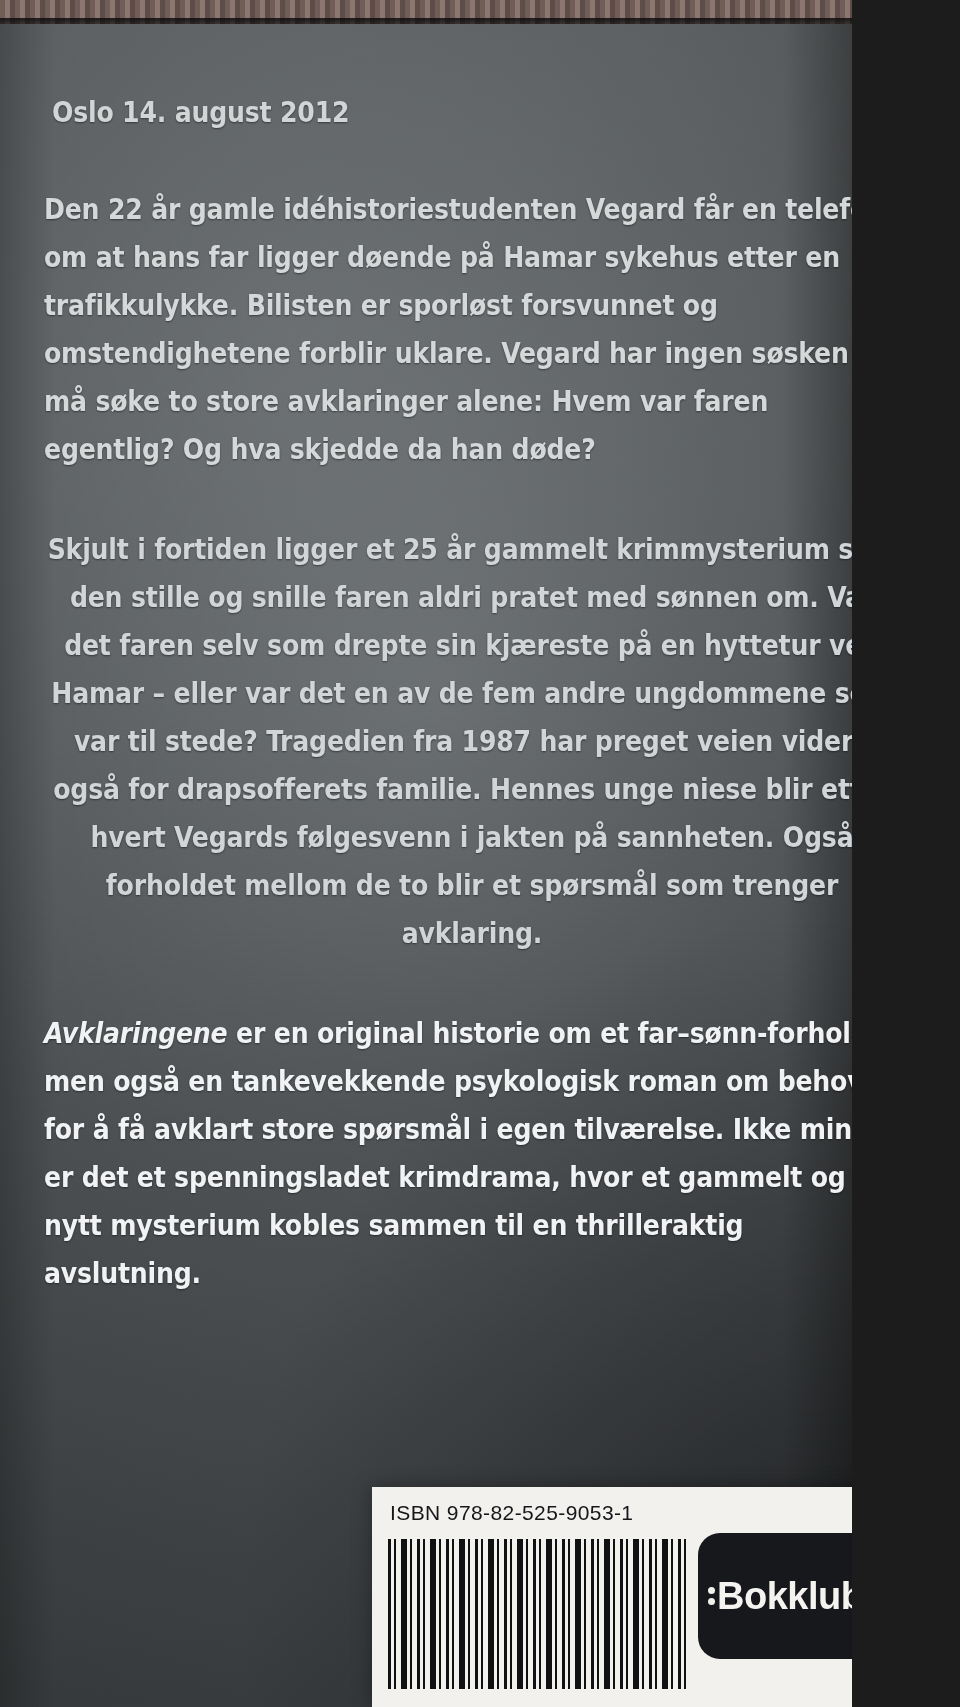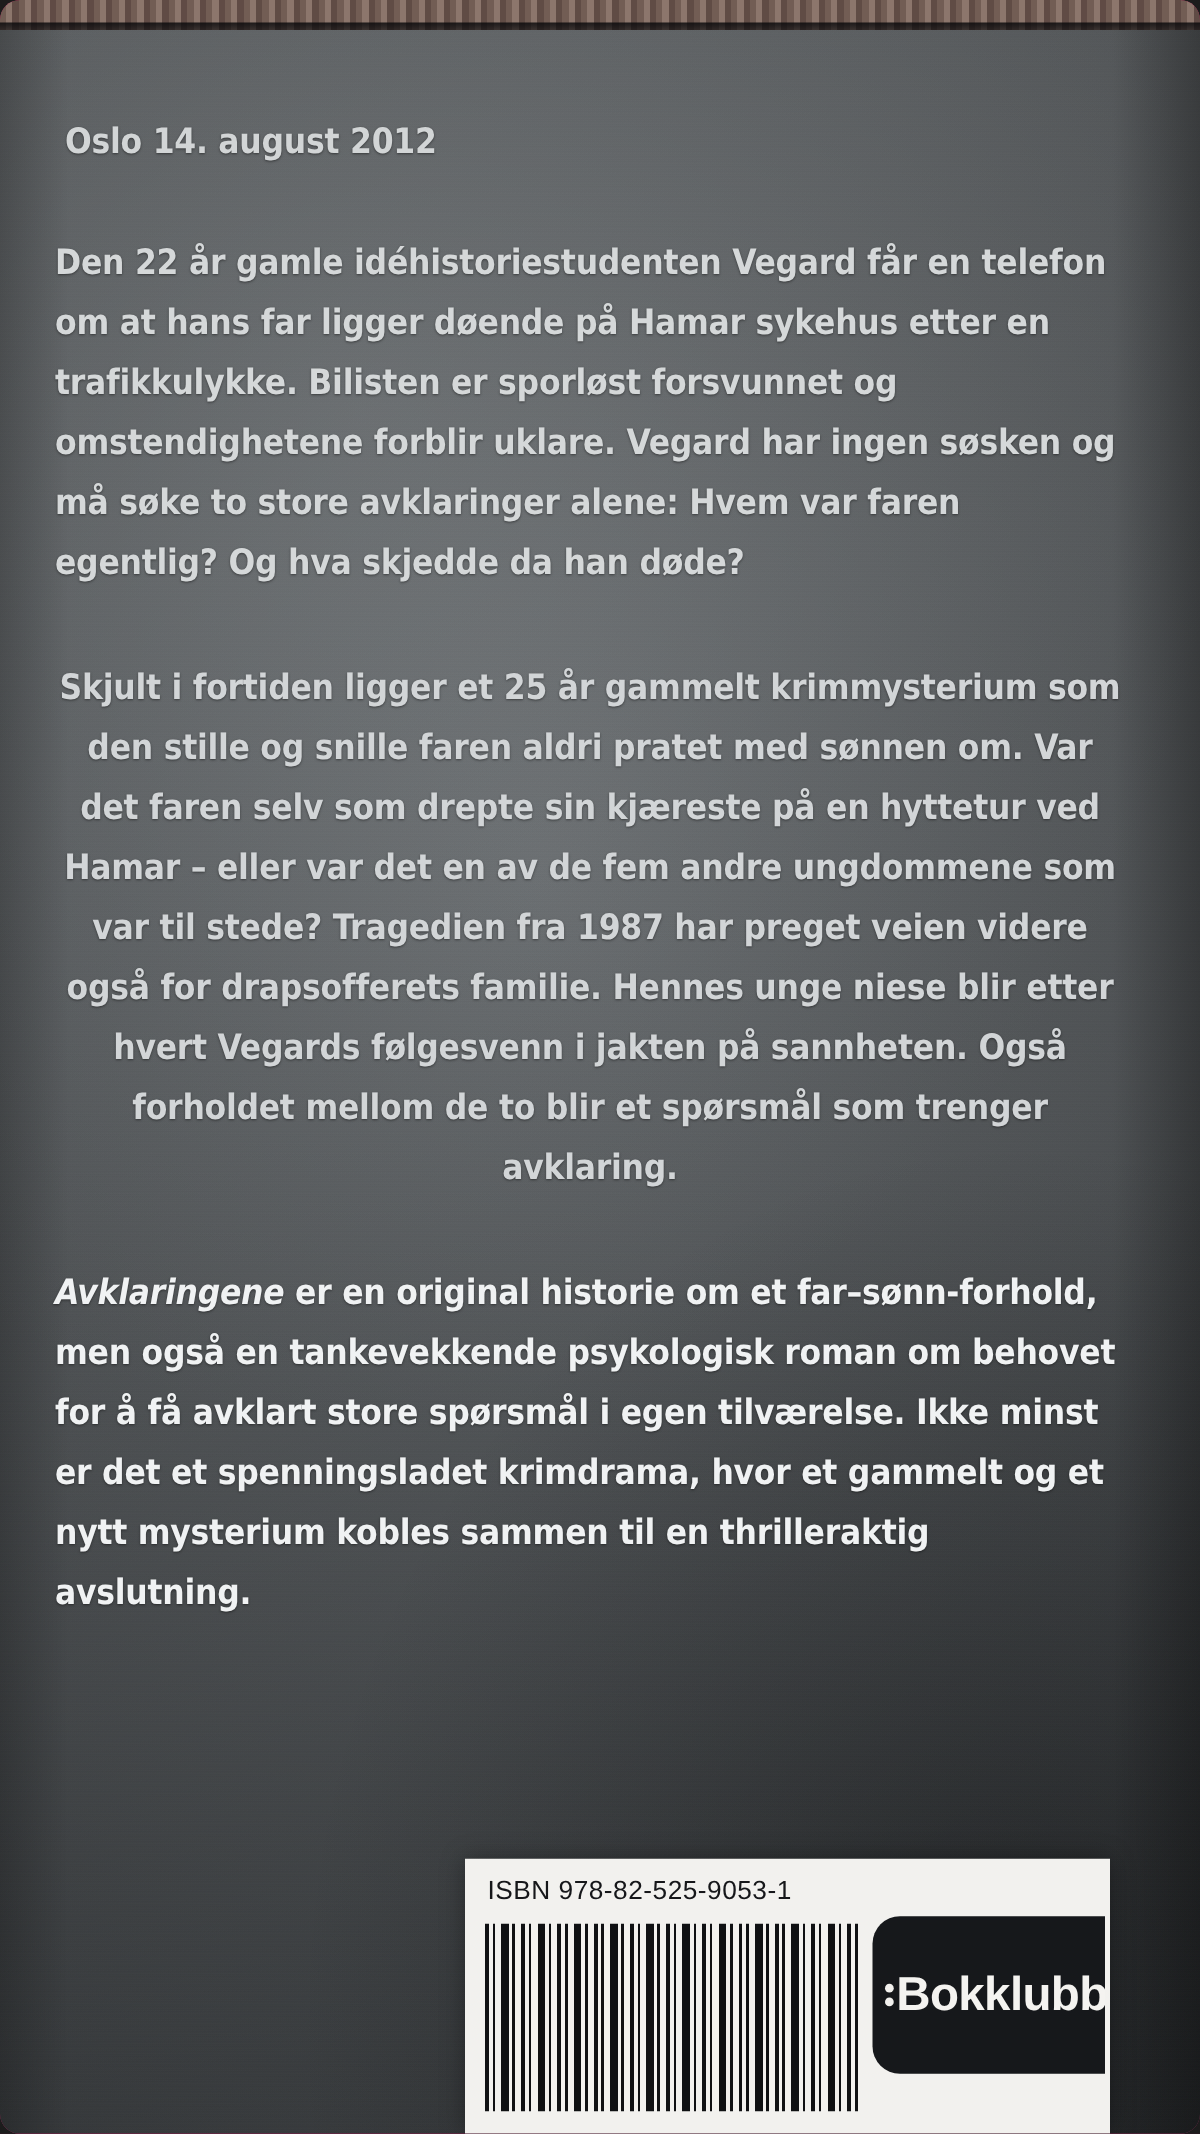--- a/index.html
+++ b/index.html
@@ -9,25 +9,24 @@
   }
   body {
     width: 960px;
     height: 1707px;
     overflow: hidden;
     font-family: "Liberation Sans", sans-serif;
   }
 
   #photo {
     position: relative;
-    width: 960px;
+    width: 852px;
     height: 1707px;
     overflow: hidden;
-    background: #be185d;
-    border-radius: 16px;
+    background: #a21caf;
   }
 
   
   .surface {
     position: absolute;
     left: 0;
     top: 0;
     width: 960px;
     height: 26px;
     background:

